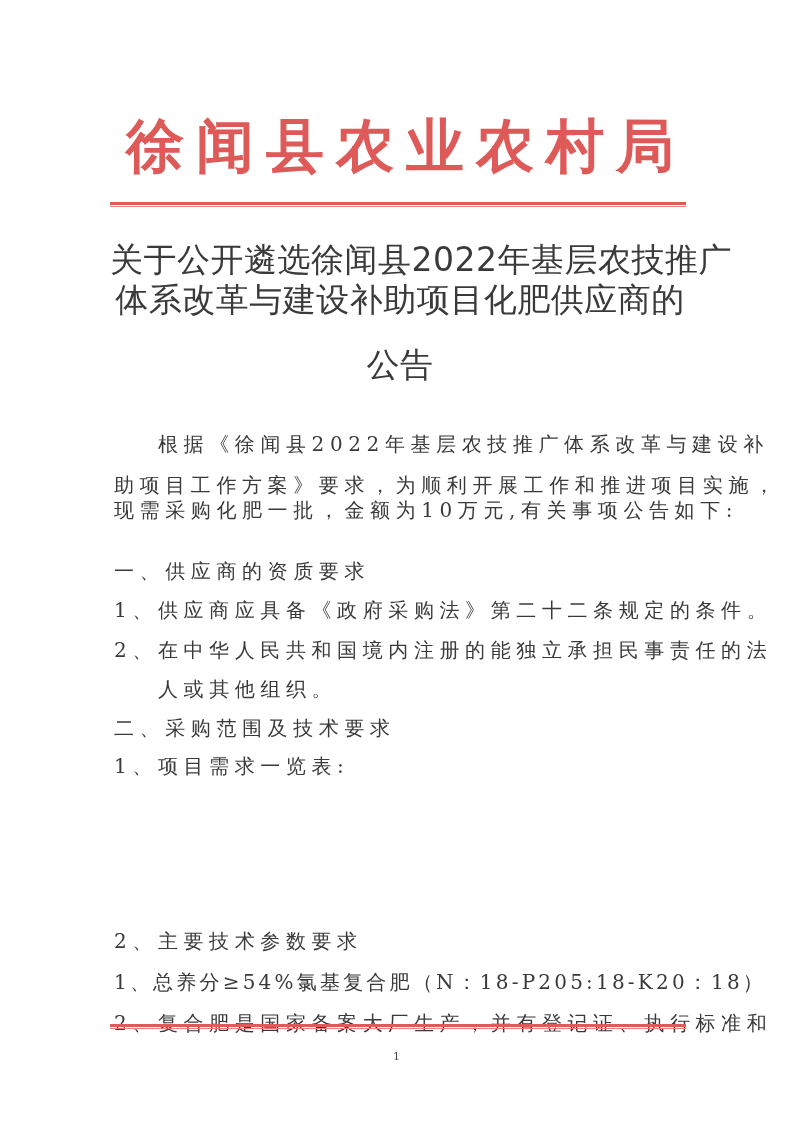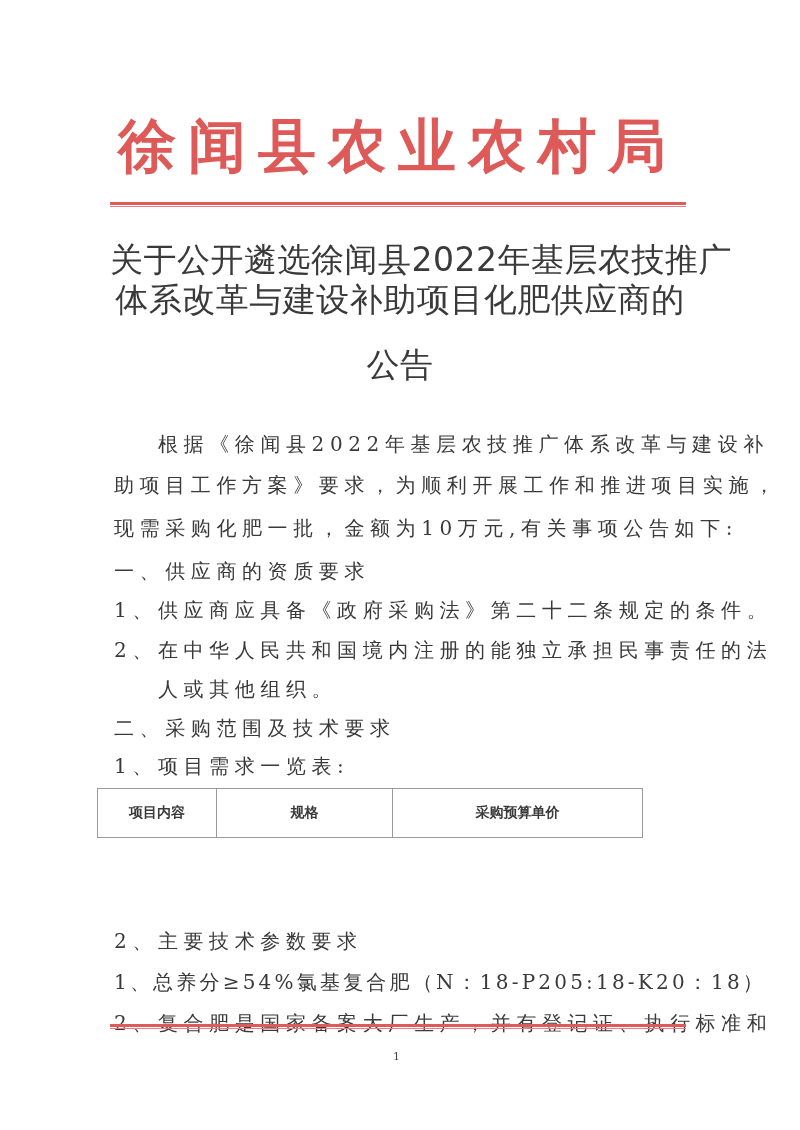--- a/index.html
+++ b/index.html
@@ -1,18 +1,18 @@
 <!DOCTYPE html>
 <html><head>
 <meta charset="utf-8">
 <style>
   html, body { margin: 0; padding: 0; background: #ffffff; }
   body { width: 800px; height: 1130px; position: relative; overflow: hidden;
          font-family: "DejaVu Serif", "Liberation Serif", serif; color: #333333; }
-  .masthead { position: absolute; left: 110px; top: 106px; width: 576px; text-align: center;
+  .masthead { position: absolute; left: 110px; top: 106px; width: 576px; text-align: right;
               font-family: "DejaVu Serif", serif; font-weight: bold; font-size: 58px;
               letter-spacing: 12px; color: #dd5a58; line-height: 80px; white-space: nowrap; }
   .rule { position: absolute; left: 110px; width: 576px; height: 5px; }
   .rule .a { height: 3px; background: #e05a5a; }
   .rule .b { height: 1px; margin-top: 1px; background: #e38080; }
   .rule-top { top: 202px; }
   .rule-bottom { top: 1024px; }
   .title { position: absolute; left: 110px; width: 580px; text-align: center;
            font-family: "DejaVu Sans", sans-serif; font-size: 33px; color: #3a3a3a;
            white-space: nowrap; letter-spacing: 0.5px; }
@@ -35,37 +35,32 @@
     <div class="a"></div>
     <div class="b"></div>
   </div>
 
 <div class="title t1">关于公开遴选徐闻县2022年基层农技推广</div>
 <div class="title t2">体系改革与建设补助项目化肥供应商的</div>
 <div class="title t3">公告</div>
 
 <div class="p" style="top:405px; left:158px;">根据《徐闻县2022年基层农技推广体系改革与建设补</div>
 <div class="p" style="top:446px;">助项目工作方案》要求，为顺利开展工作和推进项目实施，</div>
-<div class="p" style="top:489px;">现需采购化肥一批，金额为10万元,有关事项公告如下:</div>
+<div class="p" style="top:471px;">现需采购化肥一批，金额为10万元,有关事项公告如下:</div>
 
 <div class="p" style="top:532px;">一、供应商的资质要求</div>
 <div class="p" style="top:571px;">1、供应商应具备《政府采购法》第二十二条规定的条件。</div>
 <div class="p" style="top:611px;">2、在中华人民共和国境内注册的能独立承担民事责任的法</div>
 <div class="p" style="top:650px; left:158px;">人或其他组织。</div>
 
 <div class="p" style="top:689px;">二、采购范围及技术要求</div>
 <div class="p" style="top:727px;">1、项目需求一览表:</div>
 
 <table class="req">
   <tbody>
-      <tr>
-    <th style="width:118px;">项目内容</th>
-    <th style="width:175px;">规格</th>
-    <th>采购预算单价</th>
-  </tr>
 </tbody>
   </table>
 
 <div class="p" style="top:902px;">2、主要技术参数要求</div>
 <div class="p" style="top:943px; letter-spacing:3.2px;">1、总养分≥54%氯基复合肥（N：18-P205:18-K20：18）</div>
 <div class="p" style="top:984px;">2、复合肥是国家备案大厂生产，并有登记证、执行标准和</div>
 
 <div class="rule rule-bottom">
     <div class="a"></div>
     <div class="b"></div>

